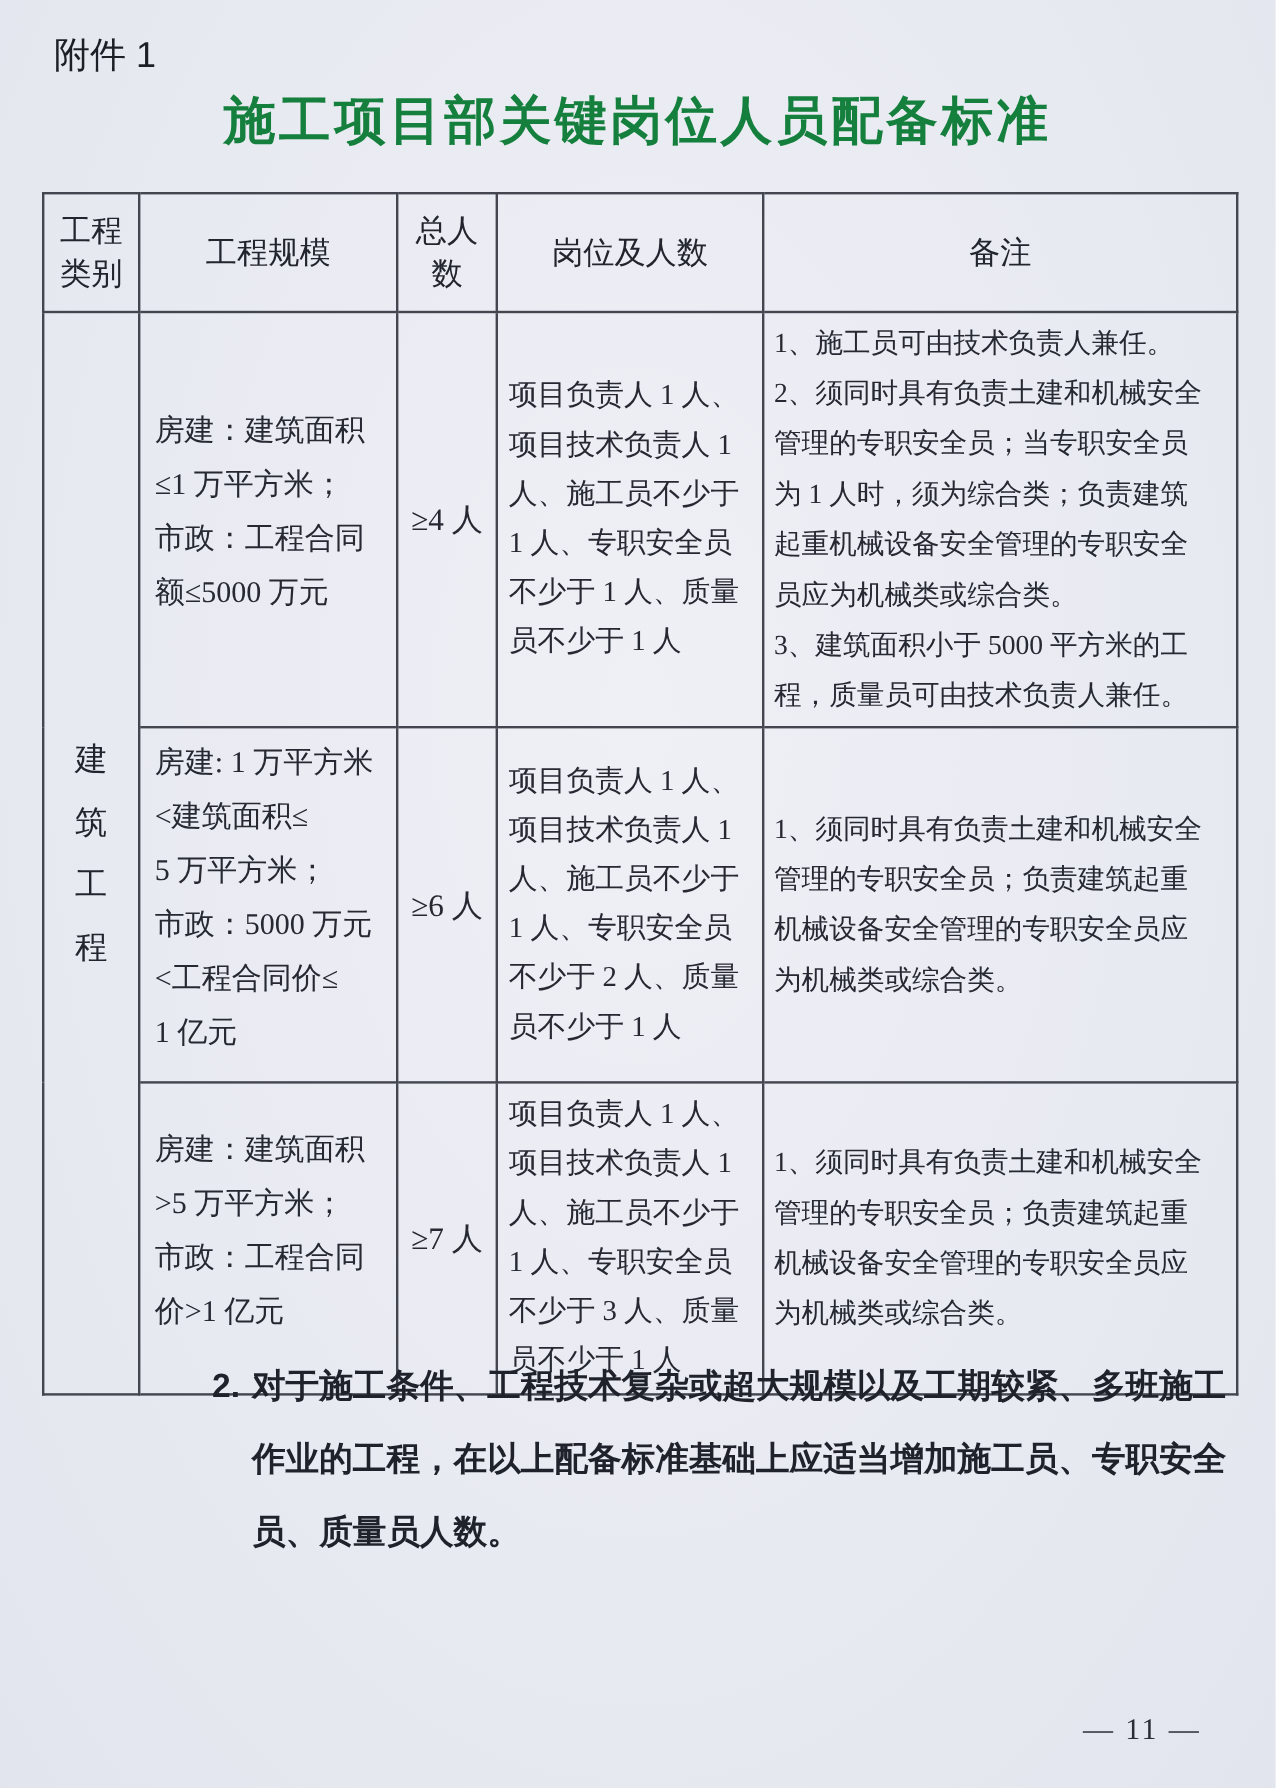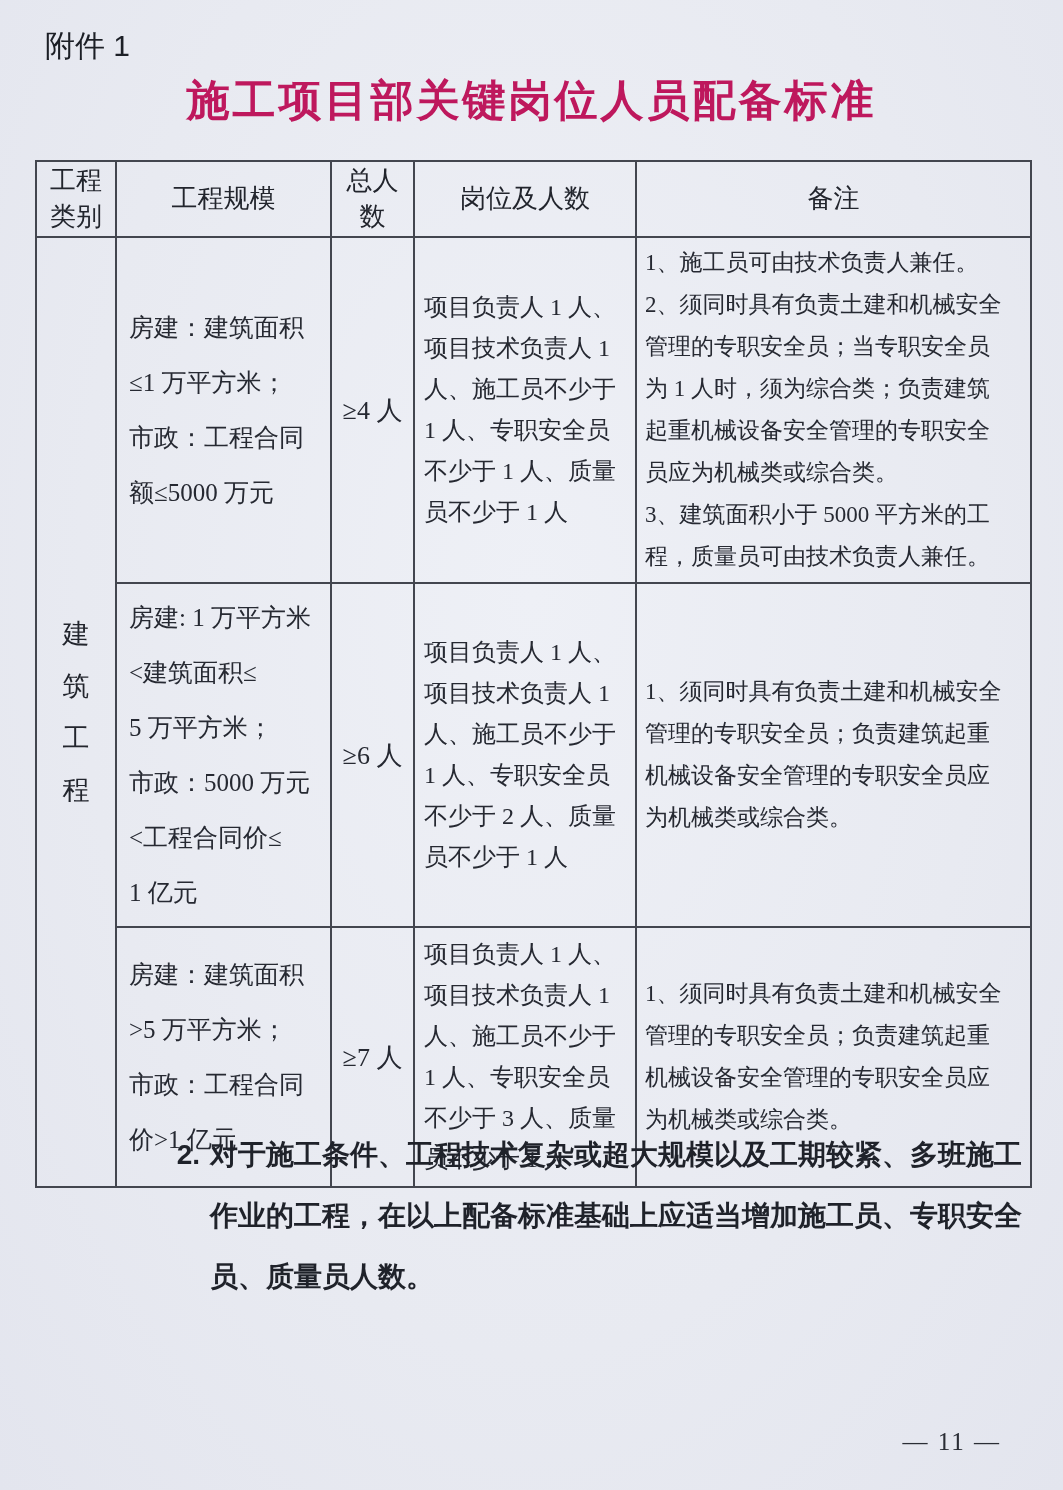--- a/index.html
+++ b/index.html
@@ -14,49 +14,49 @@
   .pre { white-space: pre-line; }
 
   .attachment {
     position: absolute; top: 26px; left: 45px;
     font-size: 30px; font-weight: normal; color: #1c1f26;
     font-family: "Liberation Sans", "DejaVu Sans", sans-serif;
   }
   .title {
     position: absolute; top: 72px; left: 0; width: 100%;
     text-align: center;
-    font-size: 43px; font-weight: bold; letter-spacing: 3px; color: #be185d;
+    font-size: 43px; font-weight: bold; letter-spacing: 3px; color: #15803d;
     font-family: "Liberation Sans", "DejaVu Sans", sans-serif;
   }
 
   table.std {
     position: absolute; top: 160px; left: 35px;
     width: 995px; border-collapse: collapse; table-layout: fixed;
   }
   table.std th, table.std td {
     border: 2px solid #43464f;
     vertical-align: middle;
     font-weight: normal;
   }
-  tr.hdr { height: 76px; }
+  tr.hdr { height: 99px; }
   tr.r1 { height: 345px; }
   tr.r2 { height: 273px; }
   tr.r3 { height: 246px; }
 
   th.h {
     font-size: 26px; font-weight: bold; text-align: center;
     line-height: 36px; color: #22252d;
   }
   td.category {
     text-align: center; font-size: 27px; font-weight: bold;
     line-height: 52px; color: #22252d;
   }
   td.scale {
-    font-size: 25px; line-height: 55px;
-    padding: 6px 4px 6px 12px; text-align: left;
+    font-size: 25px; line-height: 45px;
+    padding: 6px 4px 18px 12px; text-align: left;
   }
   td.total {
     font-size: 26px; text-align: center;
   }
   td.positions {
     font-size: 24px; line-height: 41px;
     padding: 6px 4px 6px 9px; text-align: left;
   }
   td.remarks {
     font-size: 23px; line-height: 42px;

